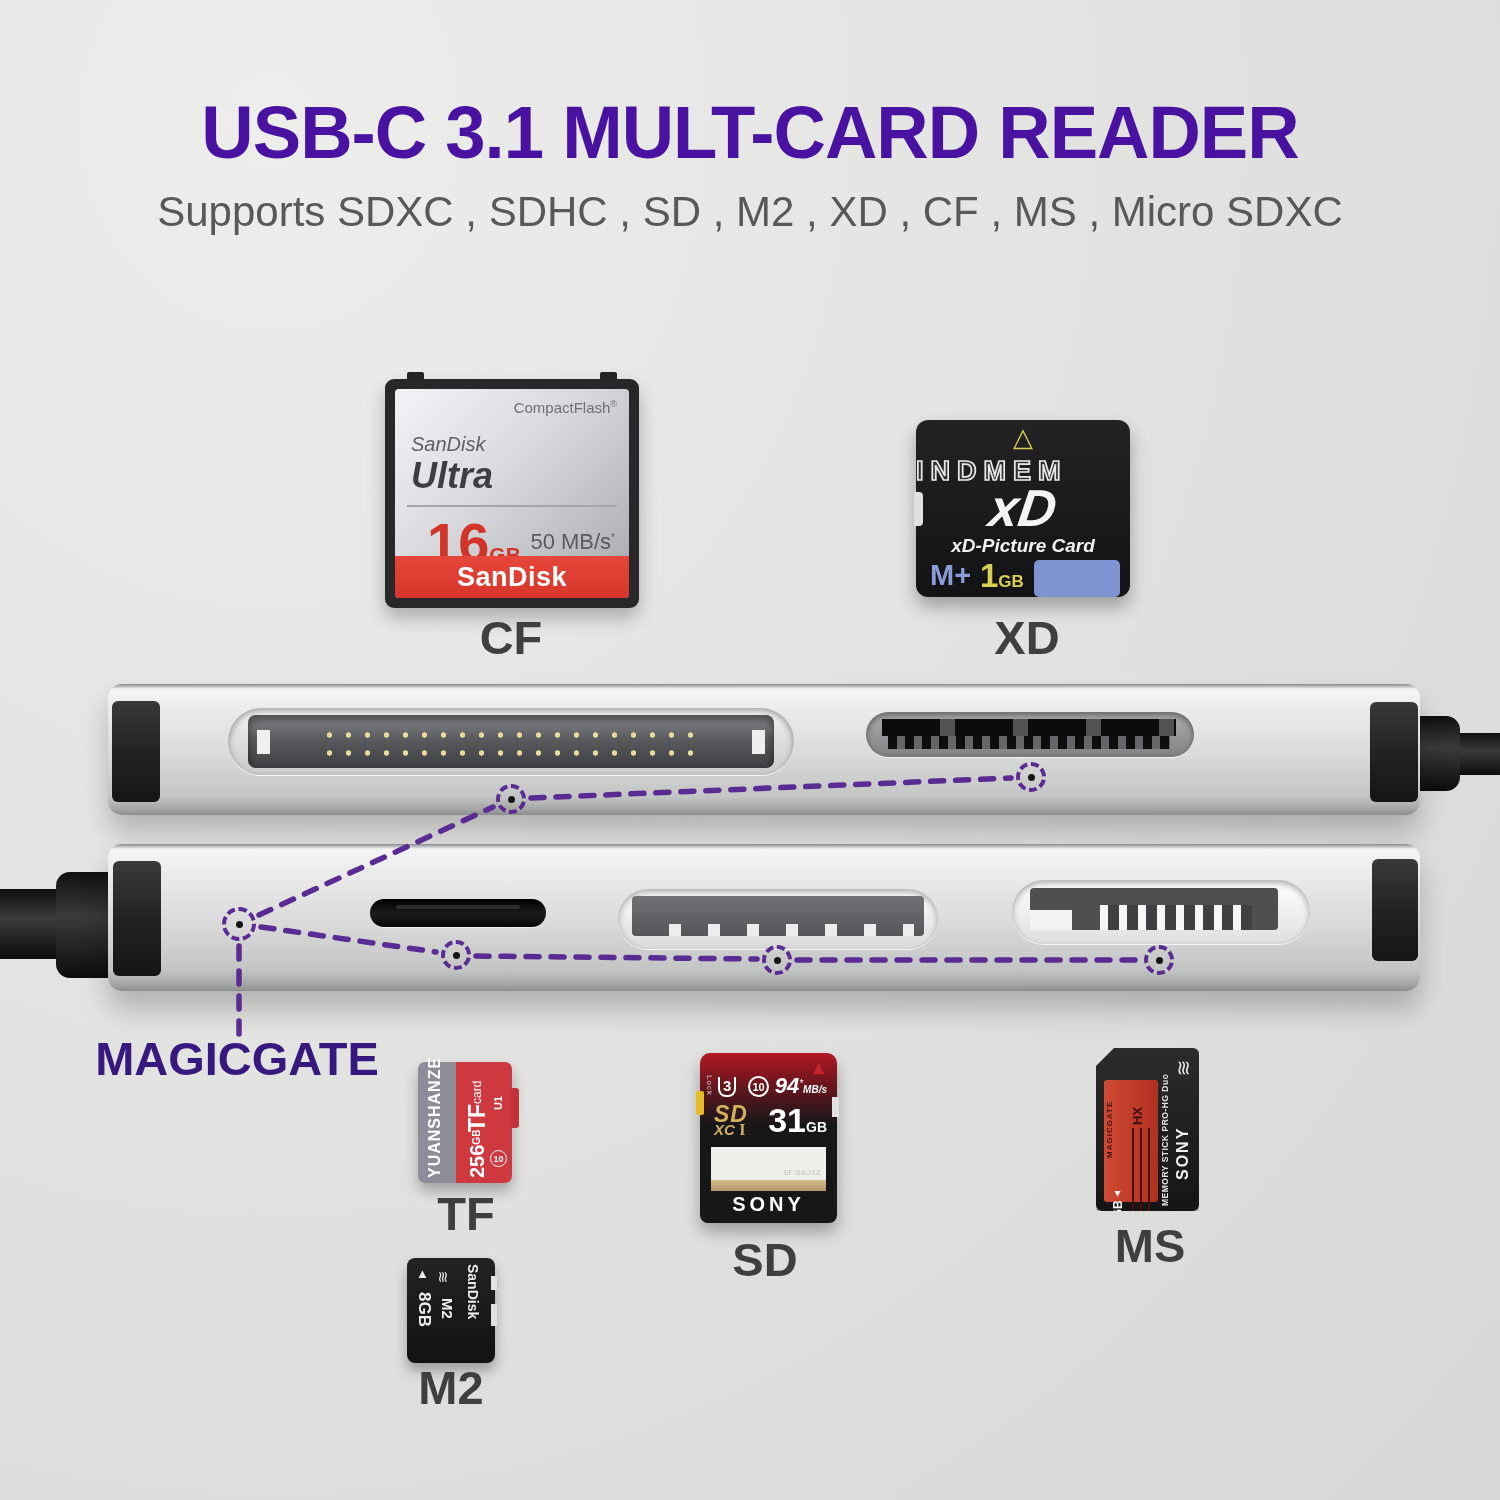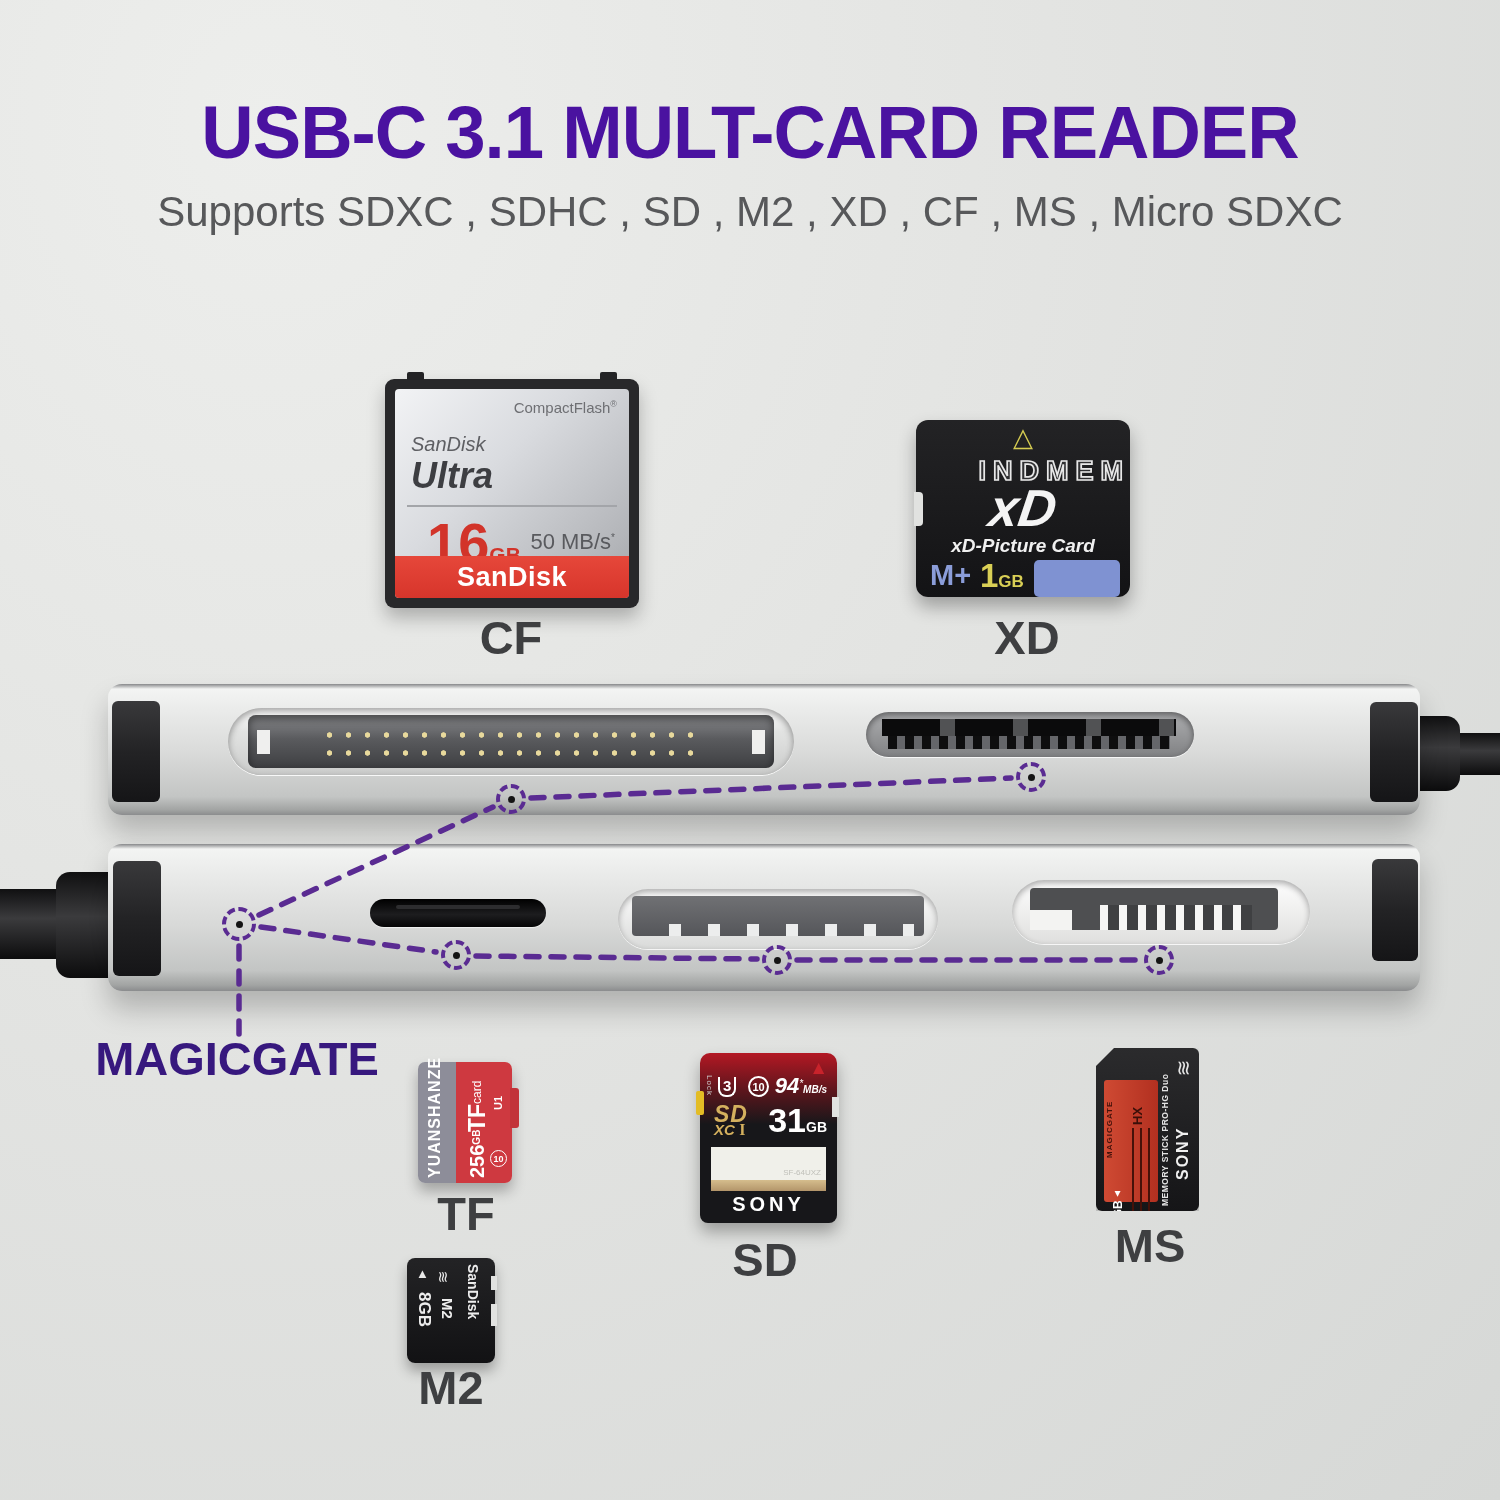--- a/index.html
+++ b/index.html
@@ -42,21 +42,21 @@
   .cf-speed sup{font-size:10px;}
   .cf-foot{position:absolute;left:0;right:0;bottom:0;height:42px;background:linear-gradient(180deg,#e6473a,#d7352b);
     display:flex;align-items:center;justify-content:center;}
   .cf-foot span{color:#fff;font-size:27px;font-weight:800;letter-spacing:.5px;}
 
   
   .xd-card{left:916px;top:420px;width:214px;height:177px;background:linear-gradient(180deg,#232325,#131315);
     border-radius:12px;box-shadow:0 10px 18px rgba(0,0,0,.3);}
   .xd-notch{position:absolute;left:-2px;top:72px;width:9px;height:34px;background:#e1e2e0;border-radius:0 4px 4px 0;}
   .xd-tri{position:absolute;top:2px;left:0;width:100%;text-align:center;font-size:26px;color:#d5cc52;}
-  .xd-brand{position:absolute;top:36px;width:100%;text-align:right;font-size:27px;font-weight:700;
+  .xd-brand{position:absolute;top:36px;width:100%;text-align:left;font-size:27px;font-weight:700;
     letter-spacing:7px;color:#ececec;}
   @supports (-webkit-text-stroke:1px #fff){
     .xd-brand{color:rgba(255,255,255,.08);-webkit-text-stroke:1.7px #e8e8e8;}
   }
   .xd-logo{position:absolute;top:62px;width:100%;text-align:center;font-size:52px;font-weight:800;
     font-style:italic;color:#f4f4f4;transform:skewX(-8deg);line-height:1;}
   .xd-type{position:absolute;top:115px;width:100%;text-align:center;font-size:19px;font-weight:700;
     font-style:italic;color:#f0f0f0;}
   .xd-model{position:absolute;left:14px;top:139px;font-size:29px;font-weight:800;color:#8b9dd9;}
   .xd-capwrap{position:absolute;left:64px;top:137px;color:#d9cf55;}

